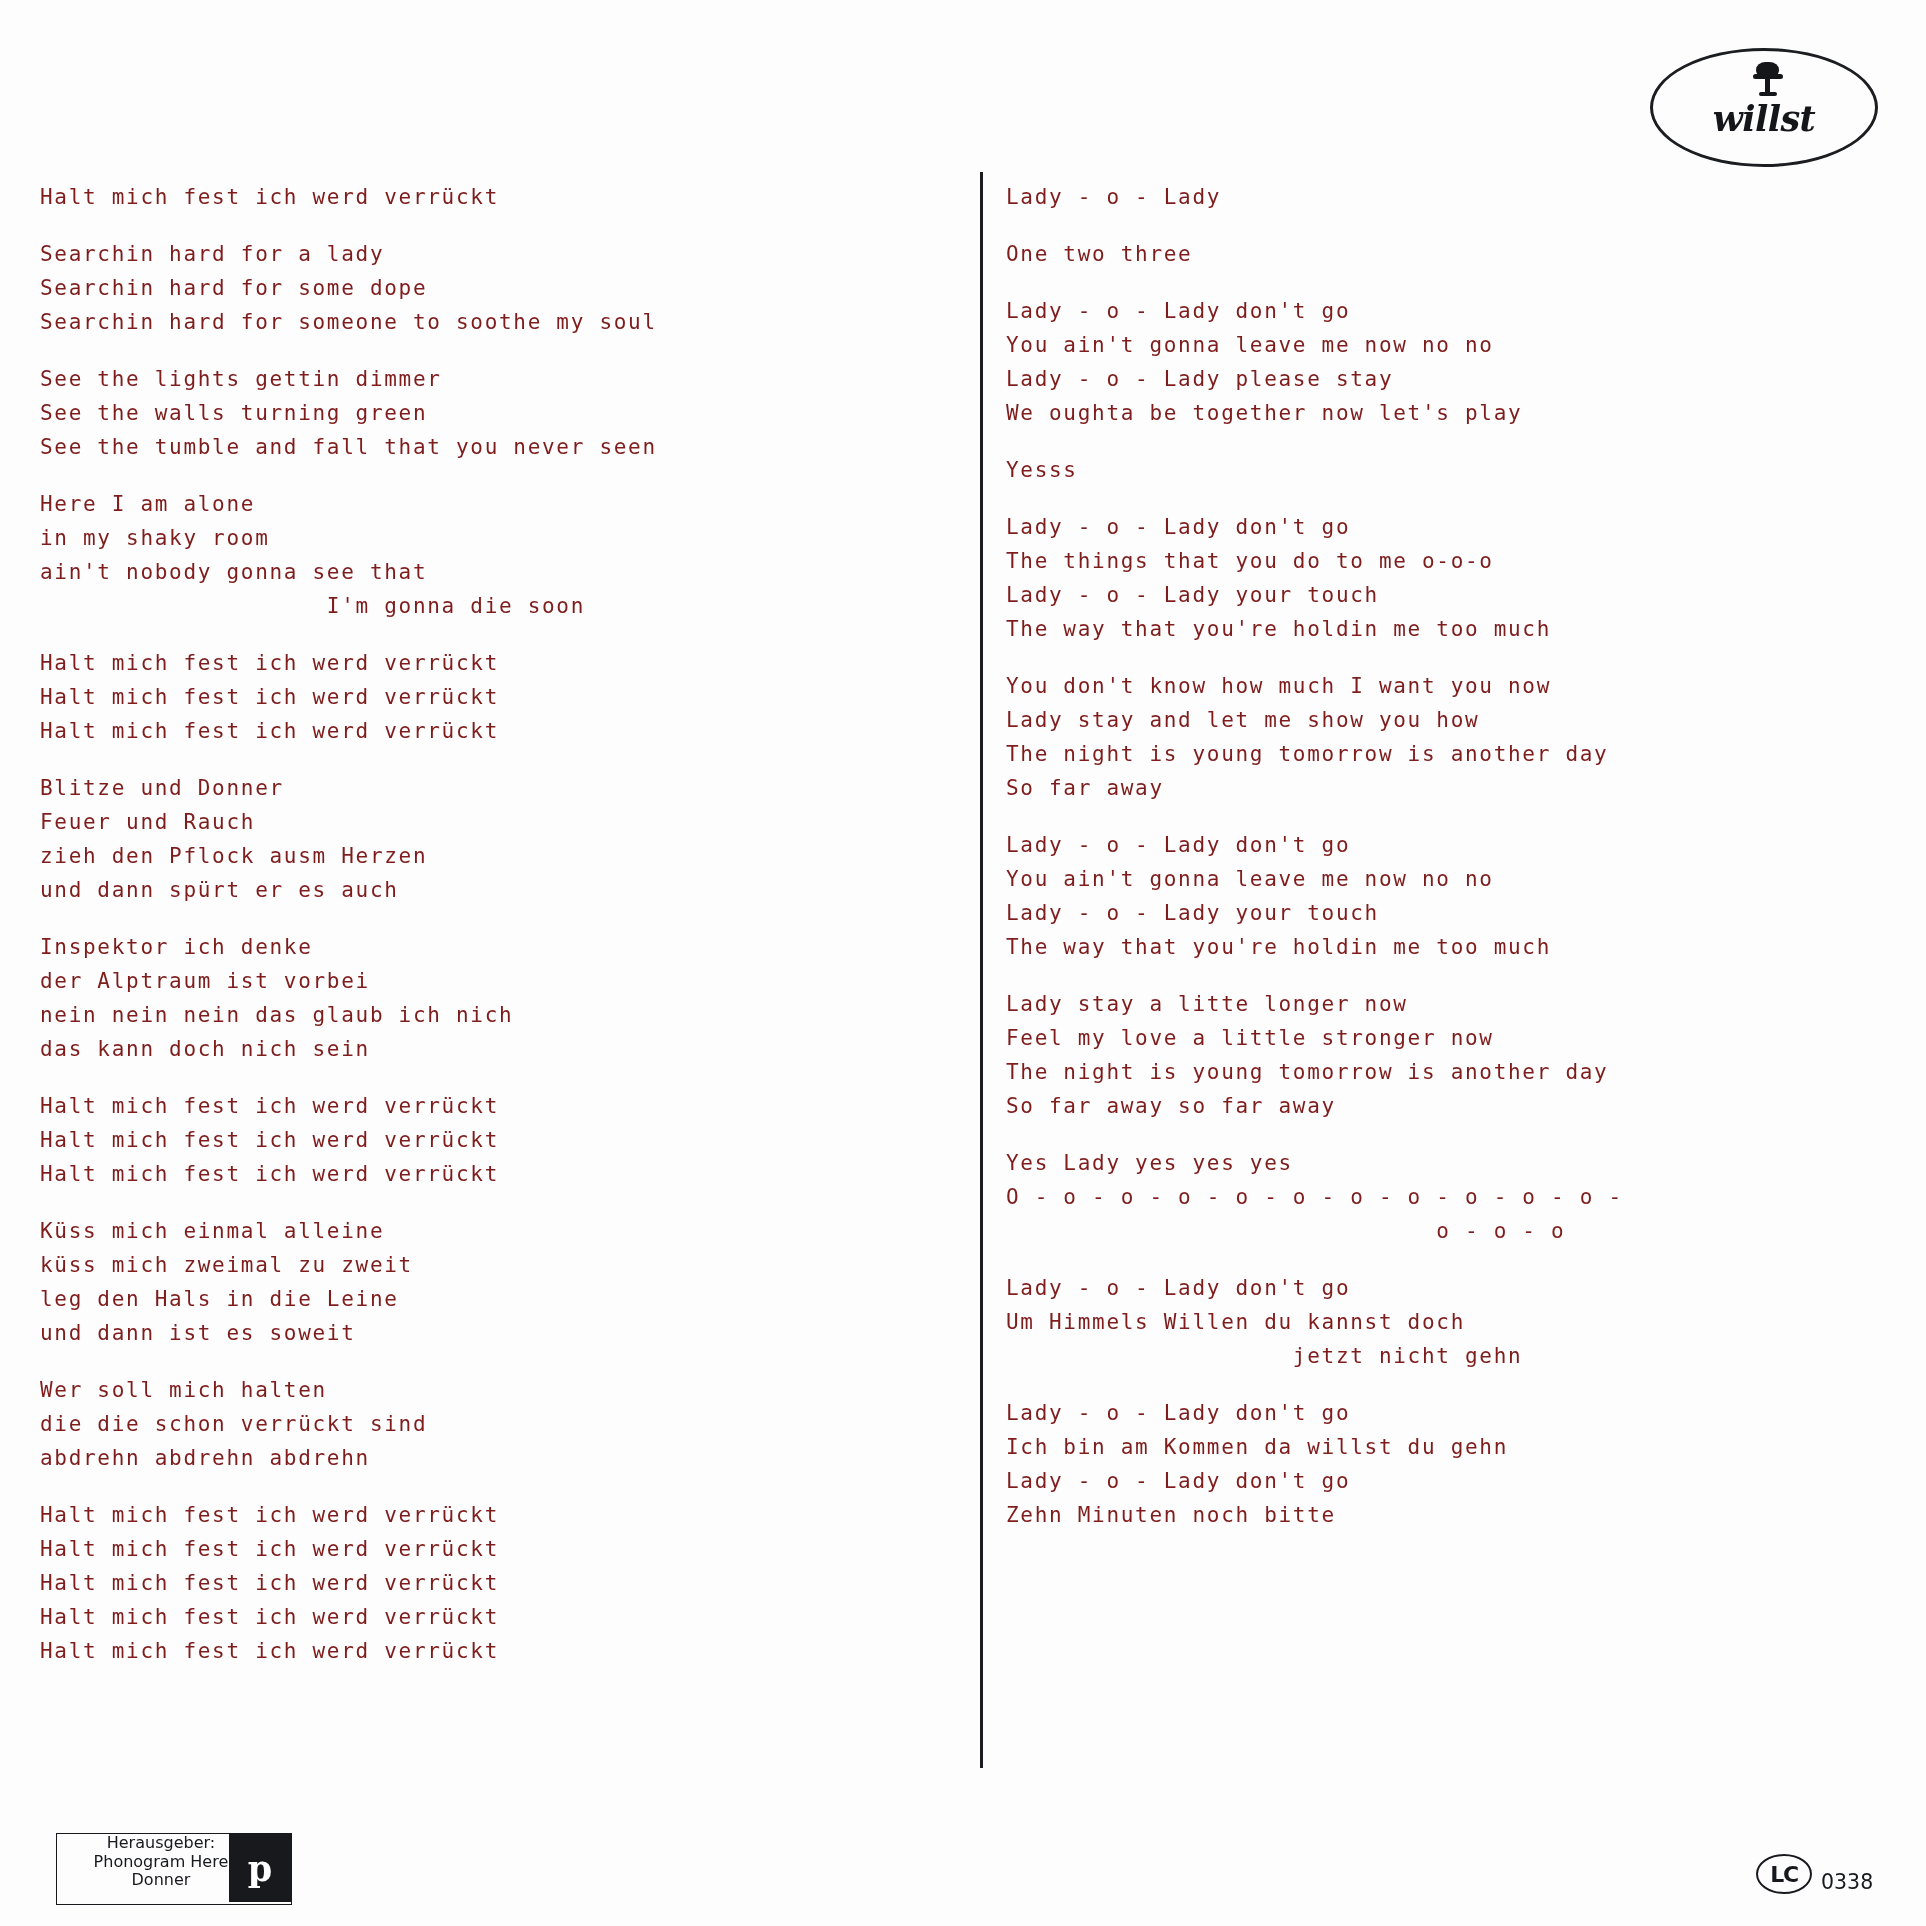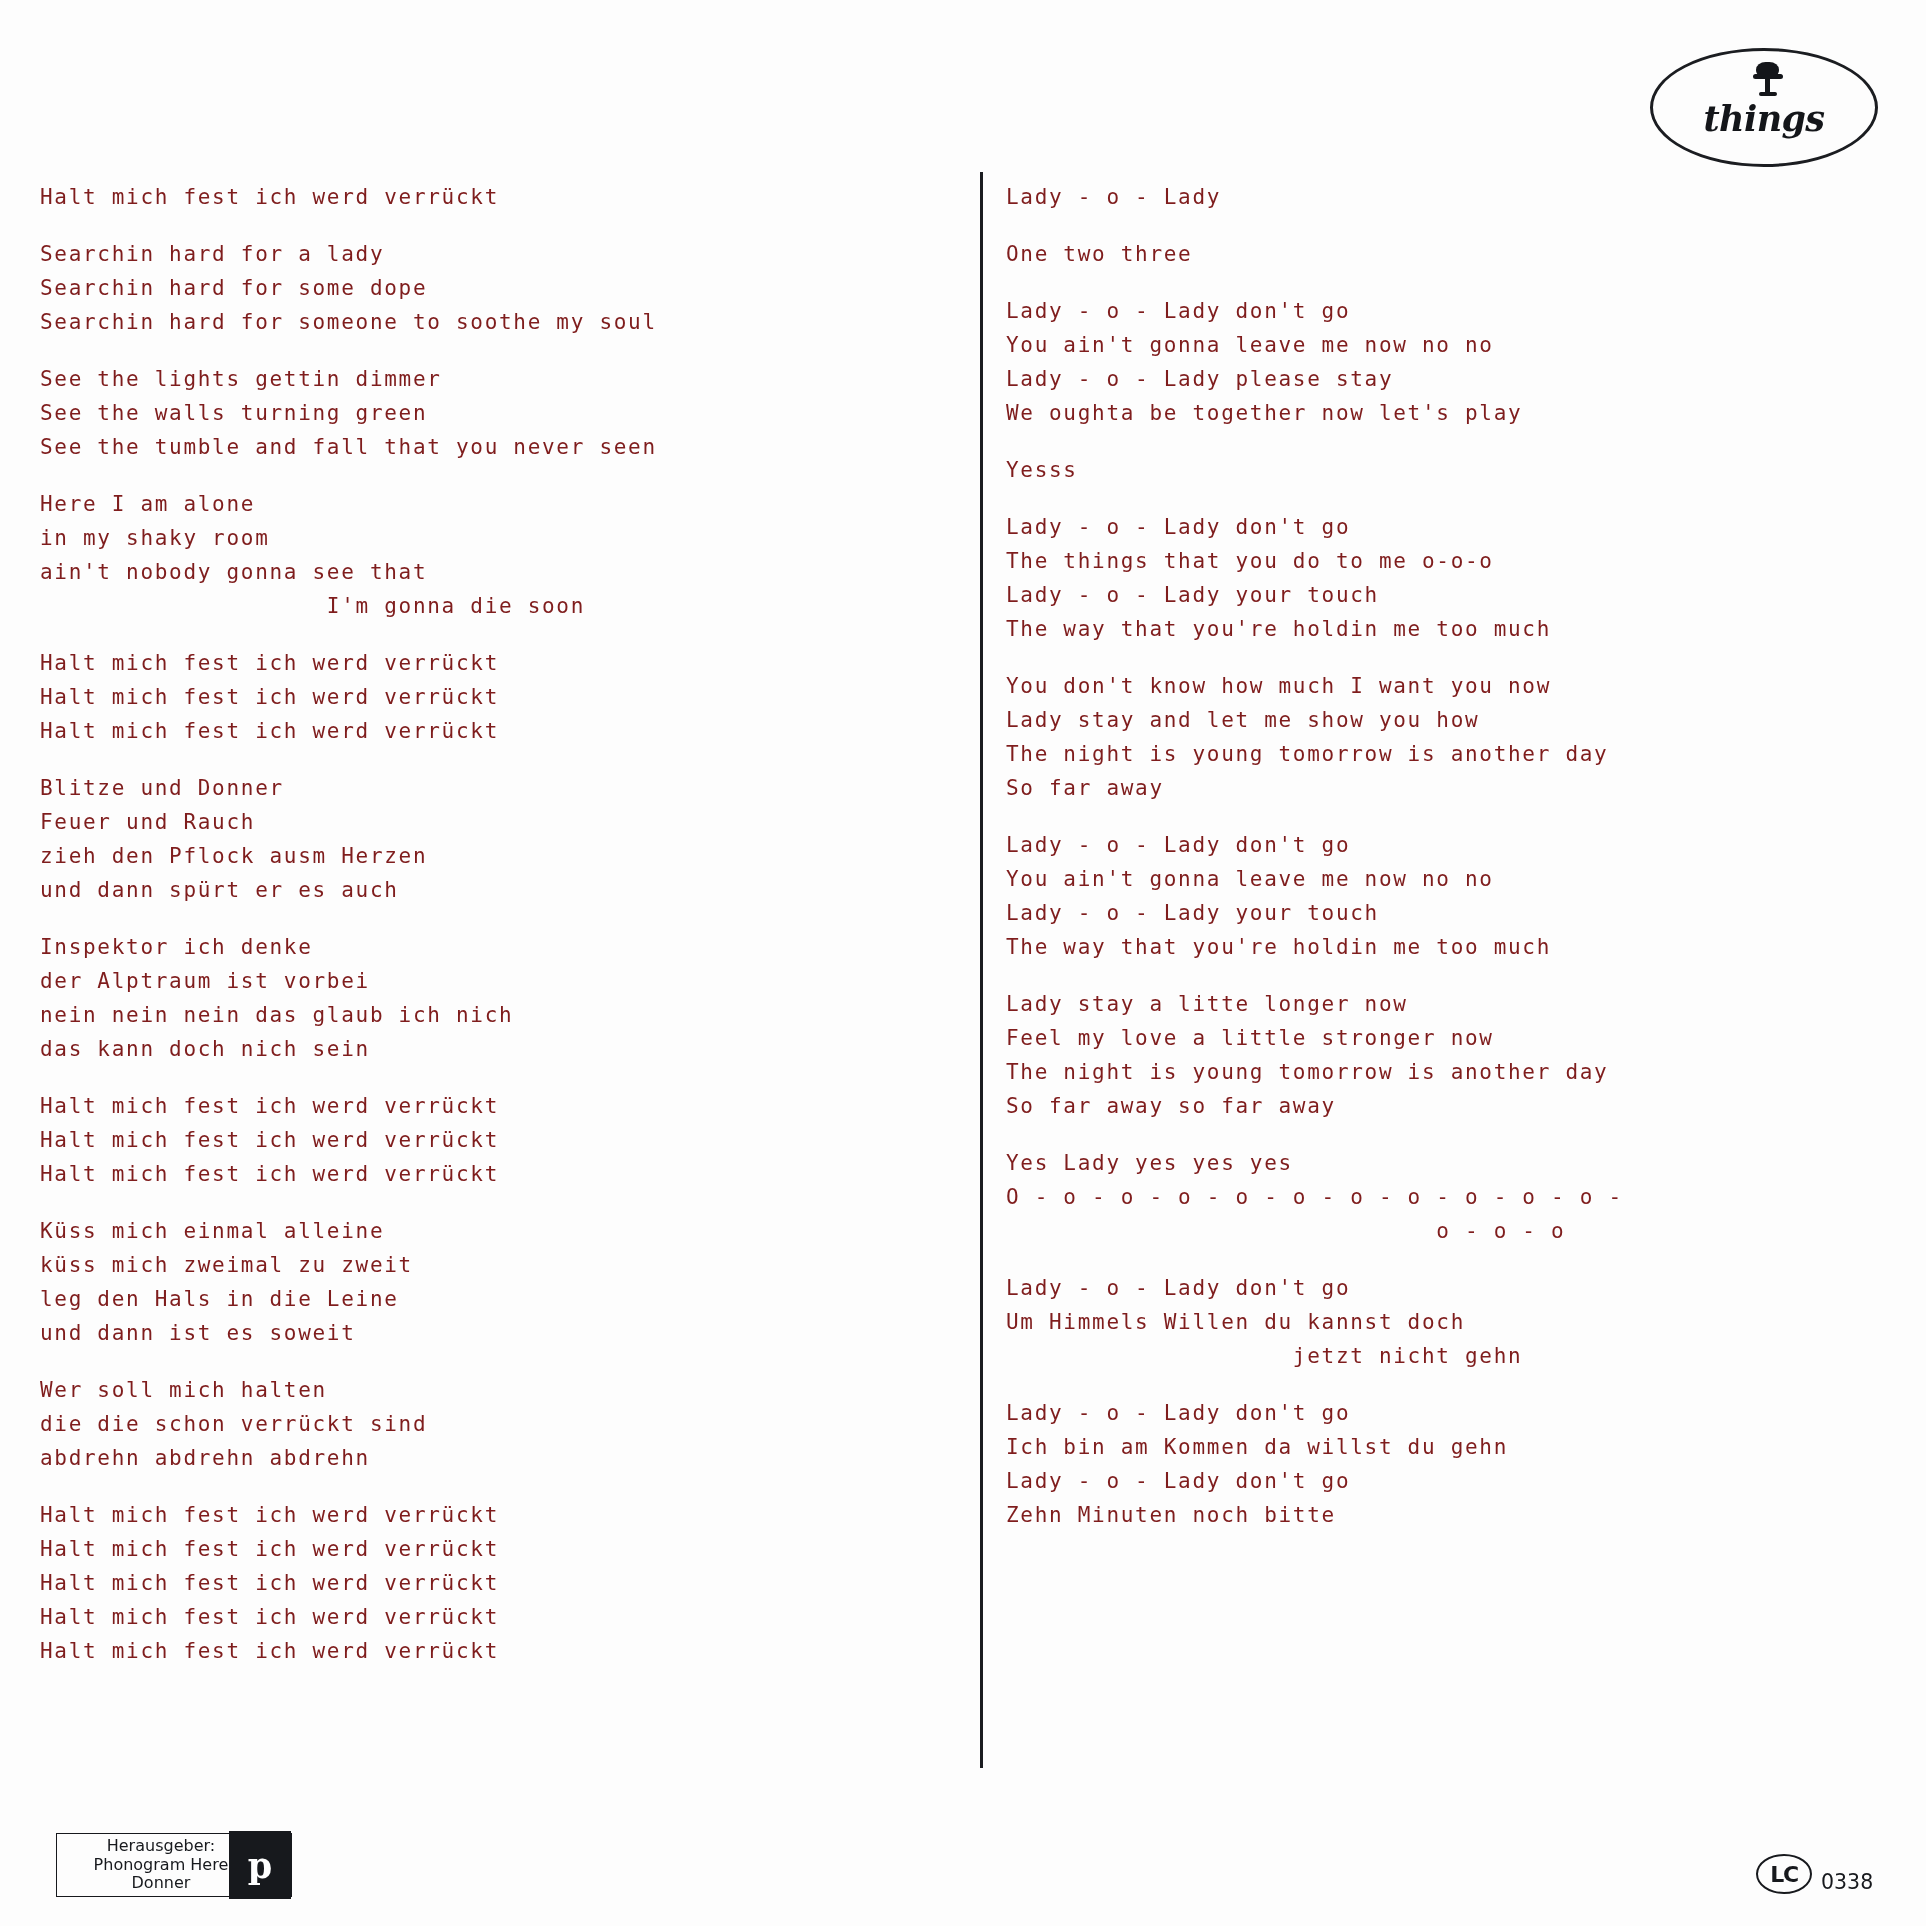--- a/index.html
+++ b/index.html
@@ -131,25 +131,24 @@
   }
   .stanza:last-child { margin-bottom: 0; }
   .line { display: block; white-space: pre; }
 
   
   .publisher {
     position: absolute;
     left: 56px;
     top: 1833px;
     width: 236px;
-    height: 64px;
+    height: 72px;
     border: 1.9px solid #17191d;
     box-sizing: border-box;
     display: flex;
-    align-items: center;
     padding-left: 32px;
   }
   .publisher-text {
     flex: 1 1 auto;
     text-align: center;
     font-family: "DejaVu Sans", sans-serif;
     font-size: 16px;
     line-height: 18.6px;
     color: #17191d;
     padding-left: 3.9px;
@@ -205,21 +204,21 @@
 <div class="page">
 
   <div class="logo-wrap">
     <div class="logo-oval"></div>
     <div class="logo-mark">
       <div class="hat"></div>
       <div class="brim"></div>
       <div class="stem"></div>
       <div class="base"></div>
     </div>
-    <div class="logo-text">things</div>
+    <div class="logo-text">willst</div>
   </div>
 
   <div class="divider"></div>
 
   <div class="col col-left" id="col-left"><div class="stanza"><span class="line">Halt mich fest ich werd verrückt</span></div><div class="stanza"><span class="line">Searchin hard for a lady</span><span class="line">Searchin hard for some dope</span><span class="line">Searchin hard for someone to soothe my soul</span></div><div class="stanza"><span class="line">See the lights gettin dimmer</span><span class="line">See the walls turning green</span><span class="line">See the tumble and fall that you never seen</span></div><div class="stanza"><span class="line">Here I am alone</span><span class="line">in my shaky room</span><span class="line">ain't nobody gonna see that</span><span class="line">                    I'm gonna die soon</span></div><div class="stanza"><span class="line">Halt mich fest ich werd verrückt</span><span class="line">Halt mich fest ich werd verrückt</span><span class="line">Halt mich fest ich werd verrückt</span></div><div class="stanza"><span class="line">Blitze und Donner</span><span class="line">Feuer und Rauch</span><span class="line">zieh den Pflock ausm Herzen</span><span class="line">und dann spürt er es auch</span></div><div class="stanza"><span class="line">Inspektor ich denke</span><span class="line">der Alptraum ist vorbei</span><span class="line">nein nein nein das glaub ich nich</span><span class="line">das kann doch nich sein</span></div><div class="stanza"><span class="line">Halt mich fest ich werd verrückt</span><span class="line">Halt mich fest ich werd verrückt</span><span class="line">Halt mich fest ich werd verrückt</span></div><div class="stanza"><span class="line">Küss mich einmal alleine</span><span class="line">küss mich zweimal zu zweit</span><span class="line">leg den Hals in die Leine</span><span class="line">und dann ist es soweit</span></div><div class="stanza"><span class="line">Wer soll mich halten</span><span class="line">die die schon verrückt sind</span><span class="line">abdrehn abdrehn abdrehn</span></div><div class="stanza"><span class="line">Halt mich fest ich werd verrückt</span><span class="line">Halt mich fest ich werd verrückt</span><span class="line">Halt mich fest ich werd verrückt</span><span class="line">Halt mich fest ich werd verrückt</span><span class="line">Halt mich fest ich werd verrückt</span></div></div>
 
   <div class="col col-right" id="col-right"><div class="stanza"><span class="line">Lady - o - Lady</span></div><div class="stanza"><span class="line">One two three</span></div><div class="stanza"><span class="line">Lady - o - Lady don't go</span><span class="line">You ain't gonna leave me now no no</span><span class="line">Lady - o - Lady please stay</span><span class="line">We oughta be together now let's play</span></div><div class="stanza"><span class="line">Yesss</span></div><div class="stanza"><span class="line">Lady - o - Lady don't go</span><span class="line">The things that you do to me o-o-o</span><span class="line">Lady - o - Lady your touch</span><span class="line">The way that you're holdin me too much</span></div><div class="stanza"><span class="line">You don't know how much I want you now</span><span class="line">Lady stay and let me show you how</span><span class="line">The night is young tomorrow is another day</span><span class="line">So far away</span></div><div class="stanza"><span class="line">Lady - o - Lady don't go</span><span class="line">You ain't gonna leave me now no no</span><span class="line">Lady - o - Lady your touch</span><span class="line">The way that you're holdin me too much</span></div><div class="stanza"><span class="line">Lady stay a litte longer now</span><span class="line">Feel my love a little stronger now</span><span class="line">The night is young tomorrow is another day</span><span class="line">So far away so far away</span></div><div class="stanza"><span class="line">Yes Lady yes yes yes</span><span class="line">O - o - o - o - o - o - o - o - o - o - o -</span><span class="line">                              o - o - o</span></div><div class="stanza"><span class="line">Lady - o - Lady don't go</span><span class="line">Um Himmels Willen du kannst doch</span><span class="line">                    jetzt nicht gehn</span></div><div class="stanza"><span class="line">Lady - o - Lady don't go</span><span class="line">Ich bin am Kommen da willst du gehn</span><span class="line">Lady - o - Lady don't go</span><span class="line">Zehn Minuten noch bitte</span></div></div>
 
   <div class="publisher">
     <div class="publisher-text">

